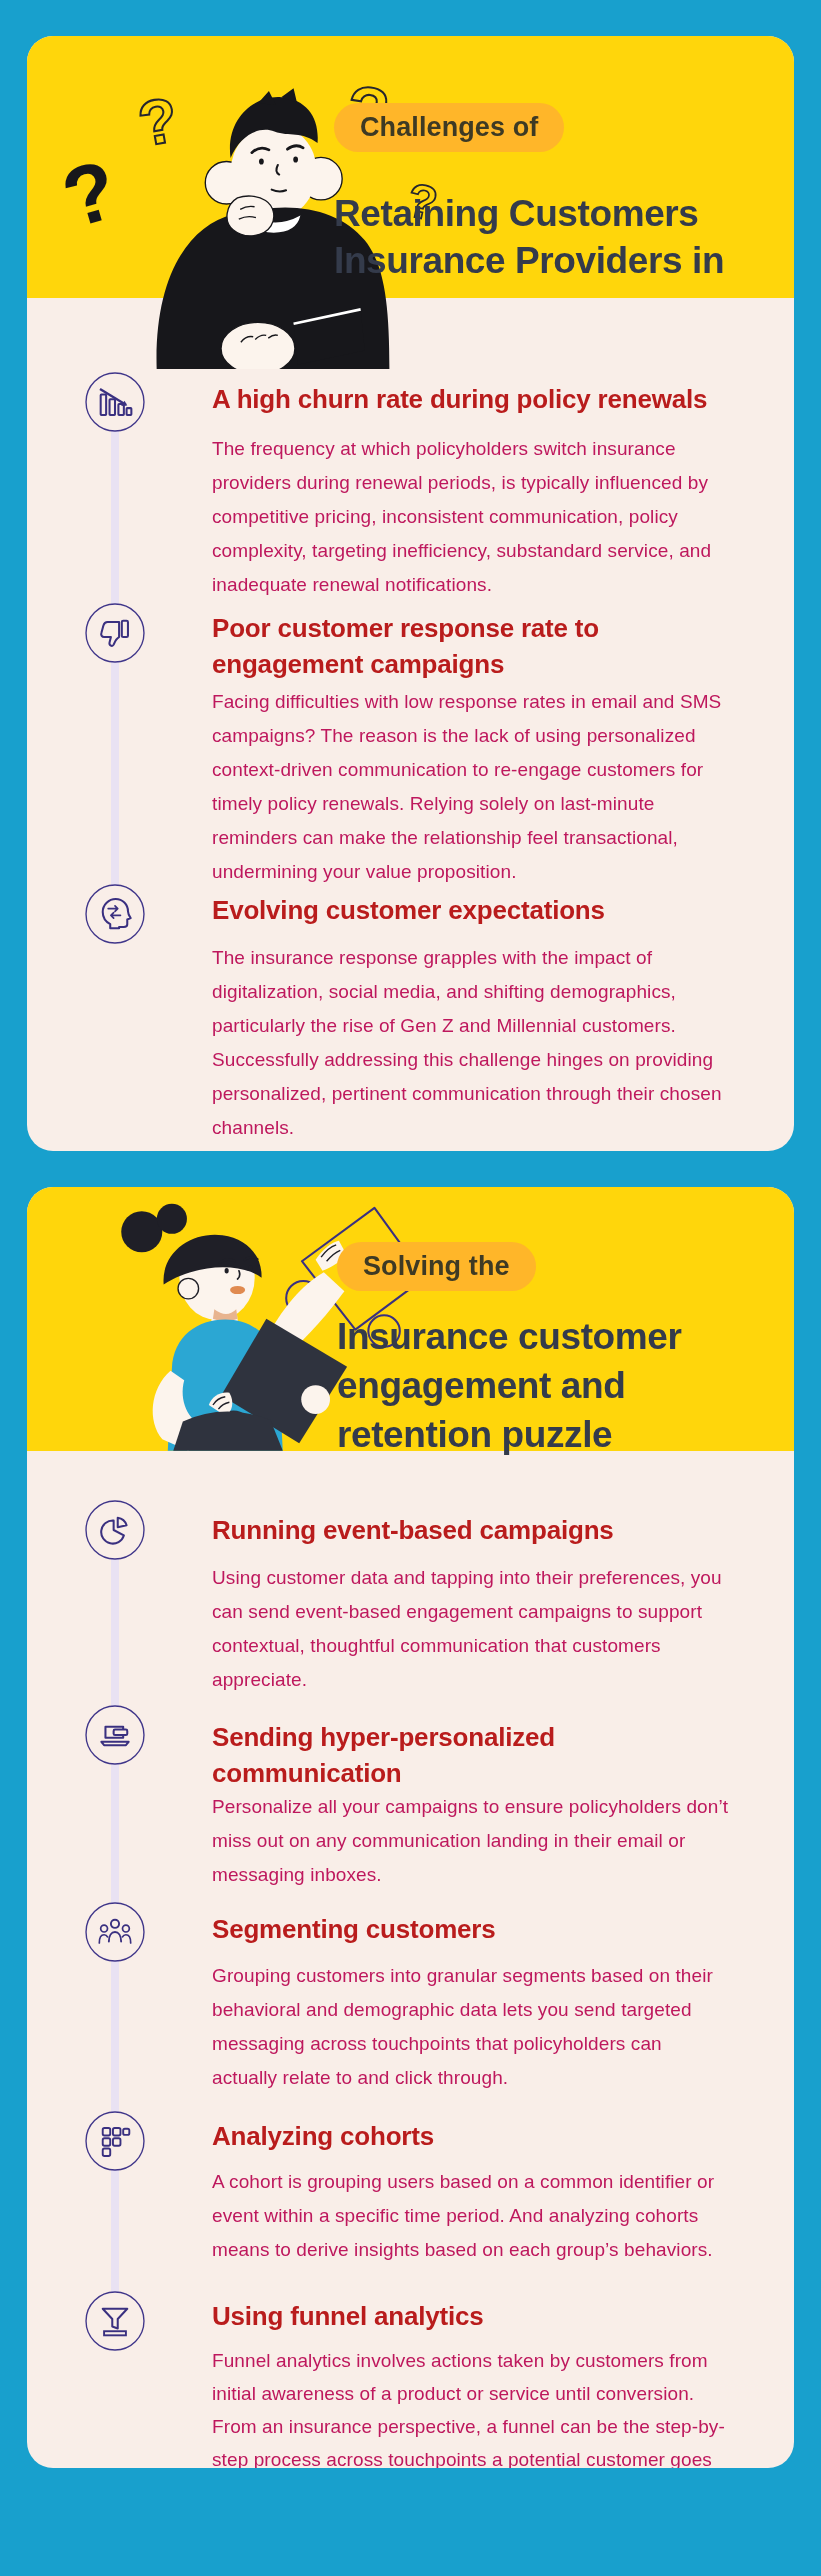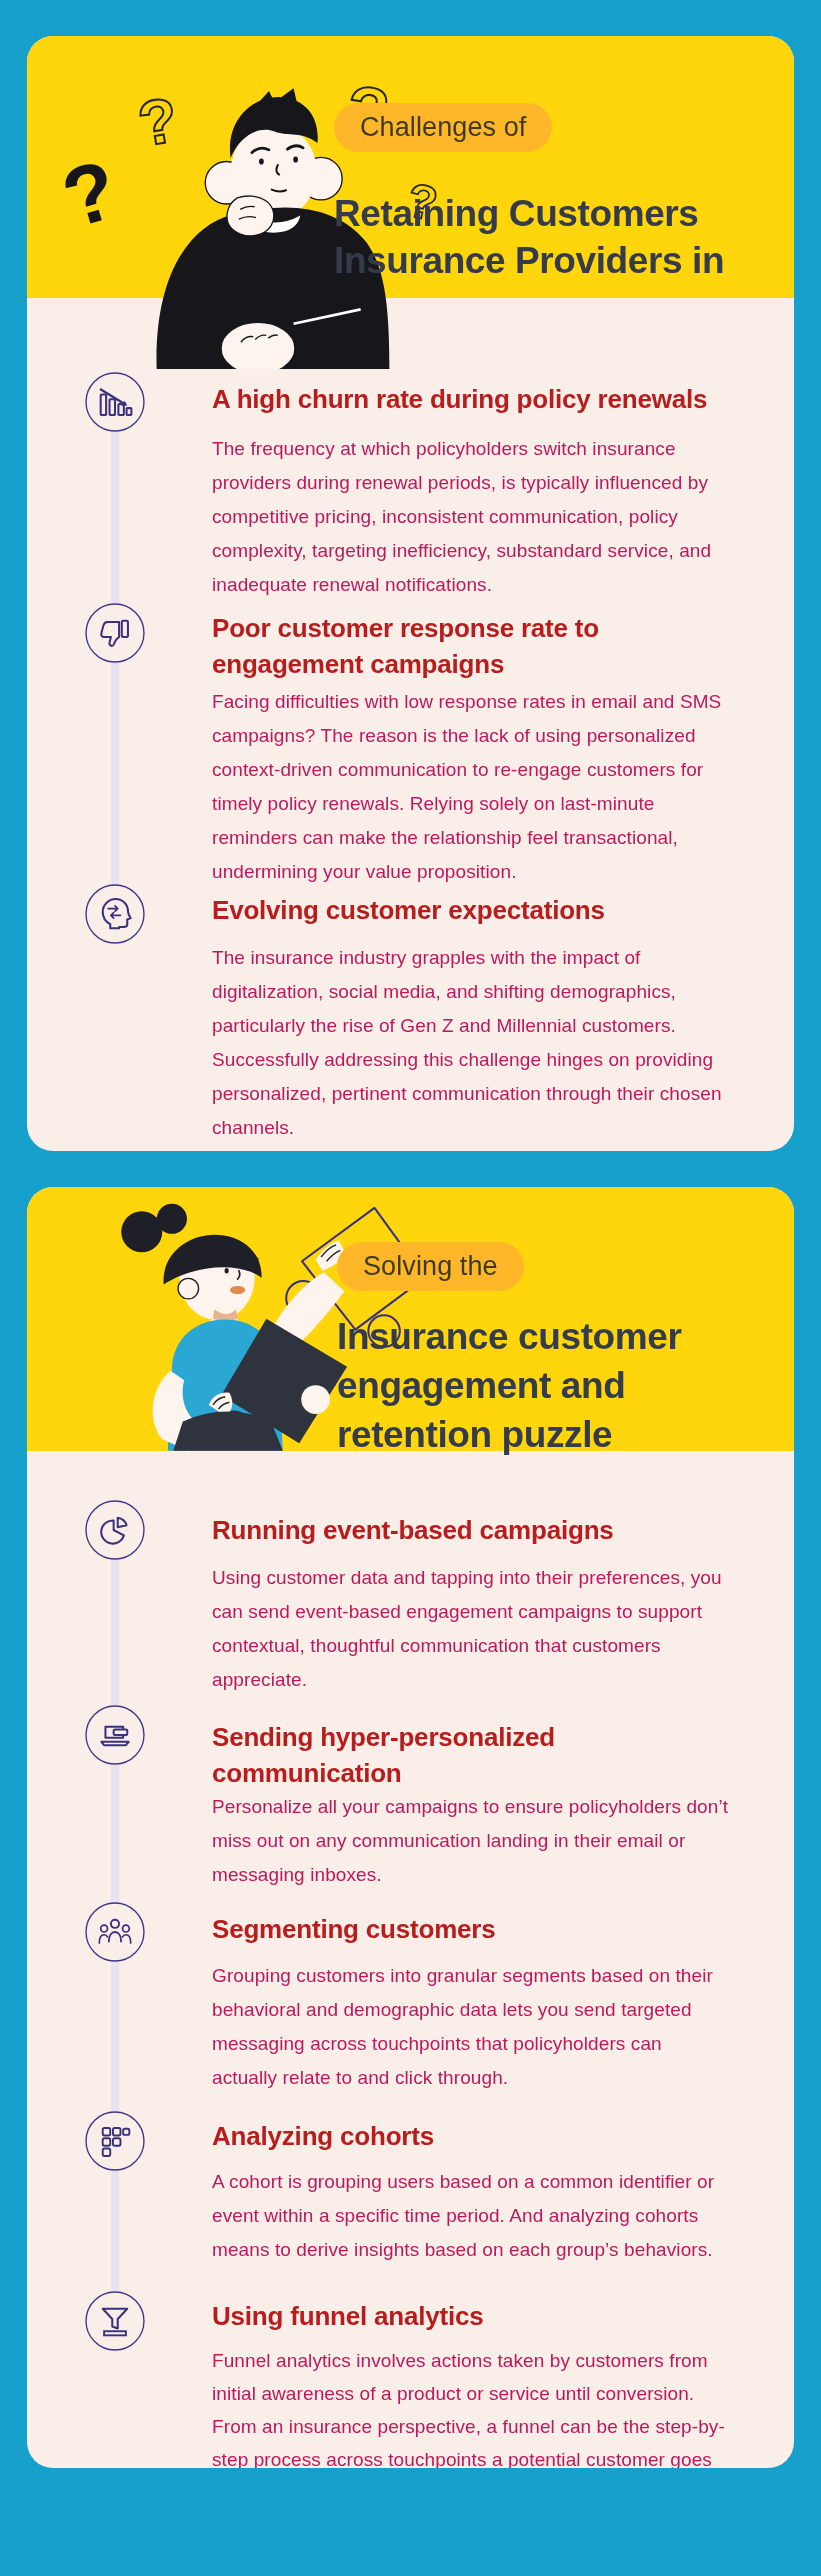--- a/index.html
+++ b/index.html
@@ -21,21 +21,21 @@
     background:#FFD60B;
   }
   #card1 .card-header { height:262px; }
   #card2 .card-header { height:264px; overflow:hidden; }
   .illustration { position:absolute; }
   #card1 .illustration { left:27px; top:18px; width:397px; height:315px; z-index:3; }
   #card2 .illustration { left:34px; top:6.8px; width:397px; height:257px; }
   .badge {
     position:absolute; z-index:4;
     background:#FFB629; color:#3E3A24;
-    font-size:27px; font-weight:400;
+    font-size:27px; font-weight:700;
     padding:9px 26px; border-radius:25px;
     letter-spacing:0.1px; white-space:nowrap;
   }
   #card1 .badge { left:307px; top:67px; }
   #card2 .badge { left:310px; top:55px; }
   .big-title {
     position:absolute; z-index:4;
     color:#343B4B; font-weight:800;
     font-size:37px; line-height:47px; letter-spacing:-0.4px;
   }
@@ -147,21 +147,21 @@
     <svg class="icon-circle" style="top:848px" viewBox="0 0 88 88">
       <circle cx="44" cy="44" r="42.5" fill="#F9EEE8" stroke="#40368A" stroke-width="2"></circle>
       <path d="M37 65 v-6 c-7 -4 -11 -11 -11 -18 c0 -11 9 -19 19 -19 c10 0 18 8 18 18 c0 4 2 7 4 10 l-5 2 v7 c0 3 -2 4 -5 4 h-7 v2 h-13 z" fill="none" stroke="#3A3080" stroke-width="3" stroke-linejoin="round"></path>
       <path d="M34 36 h14 M48 36 l-4 -4 M48 36 l-4 4" stroke="#3A3080" stroke-width="2.5" fill="none" stroke-linecap="round"></path>
       <path d="M52 46 h-14 M38 46 l4 -4 M38 46 l4 4" stroke="#3A3080" stroke-width="2.5" fill="none" stroke-linecap="round"></path>
     </svg>
     <div class="item-title" style="top:856px">
       <span>Evolving customer expectations</span>
       <span></span>
     </div>
-    <div class="item-body" style="top:905px">The insurance industry grapples with the impact of digitalization, social media, and shifting demographics, particularly the rise of Gen Z and Millennial customers. Successfully addressing this challenge hinges on providing personalized, pertinent communication through their chosen channels.</div>
+    <div class="item-body" style="top:905px">The insurance response grapples with the impact of digitalization, social media, and shifting demographics, particularly the rise of Gen Z and Millennial customers. Successfully addressing this challenge hinges on providing personalized, pertinent communication through their chosen channels.</div>
   </div>
 </section>
 
 <section class="card" id="card2">
 
   <div class="card-header">
 
     <svg class="illustration" viewBox="0 0 580 375">
       <g>
         <path d="M352 98 L458 20 L532 122 L430 198 Z" fill="none" stroke="#3A3080" stroke-width="3" stroke-linejoin="round"></path>

